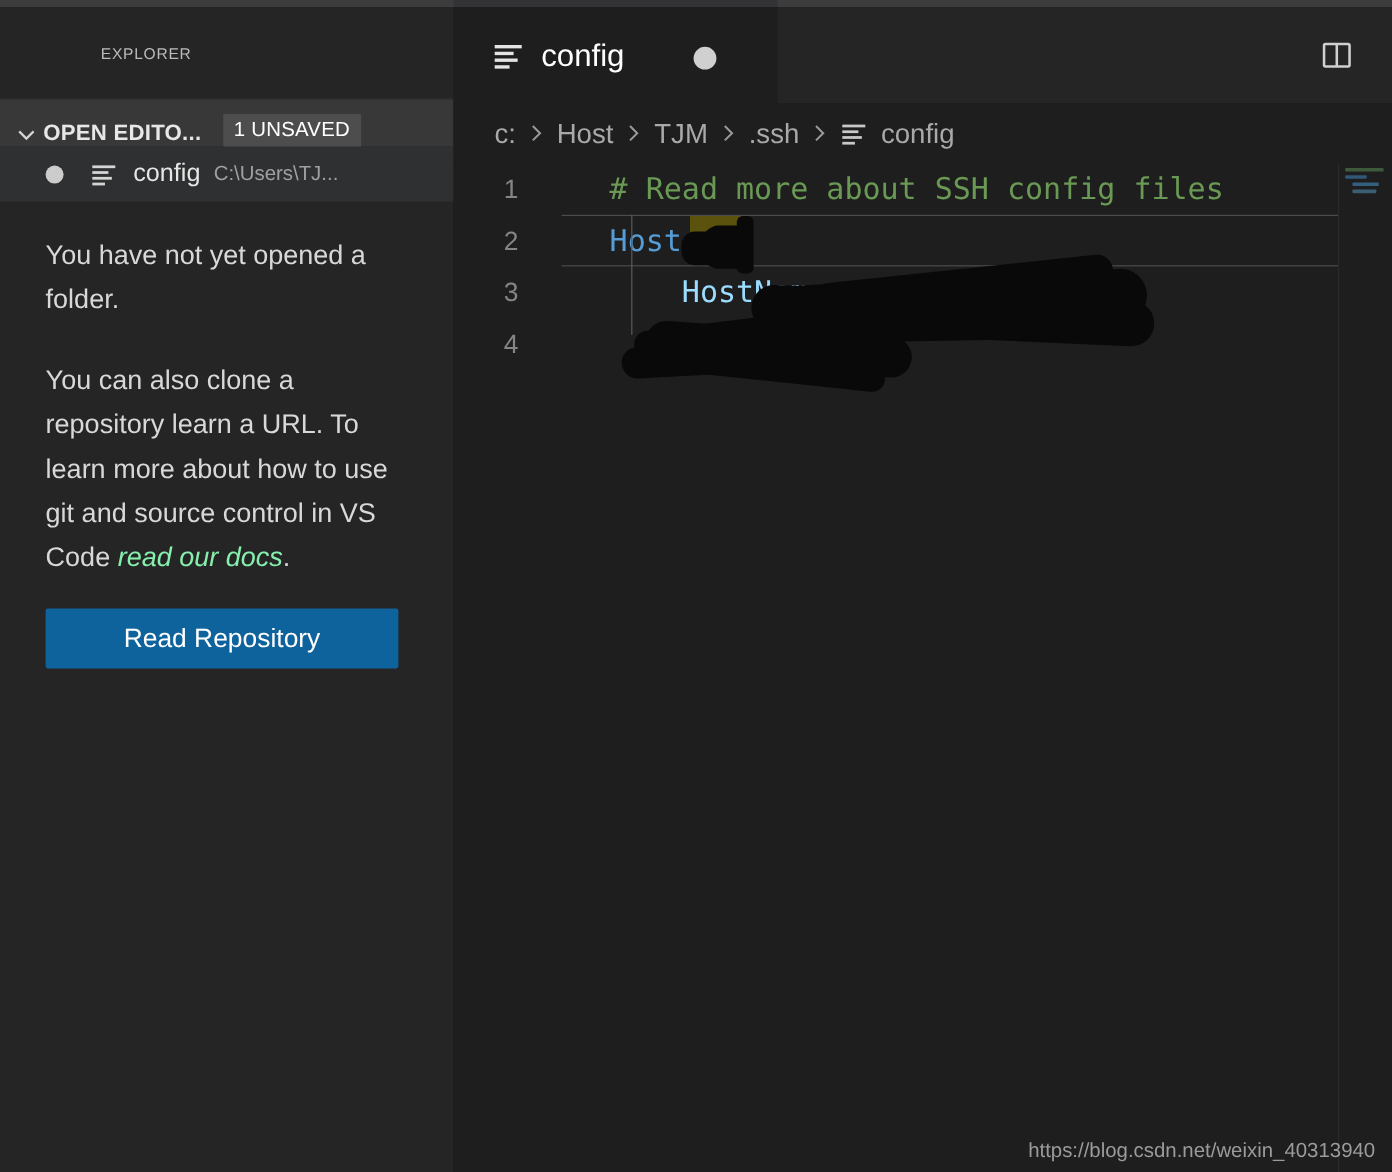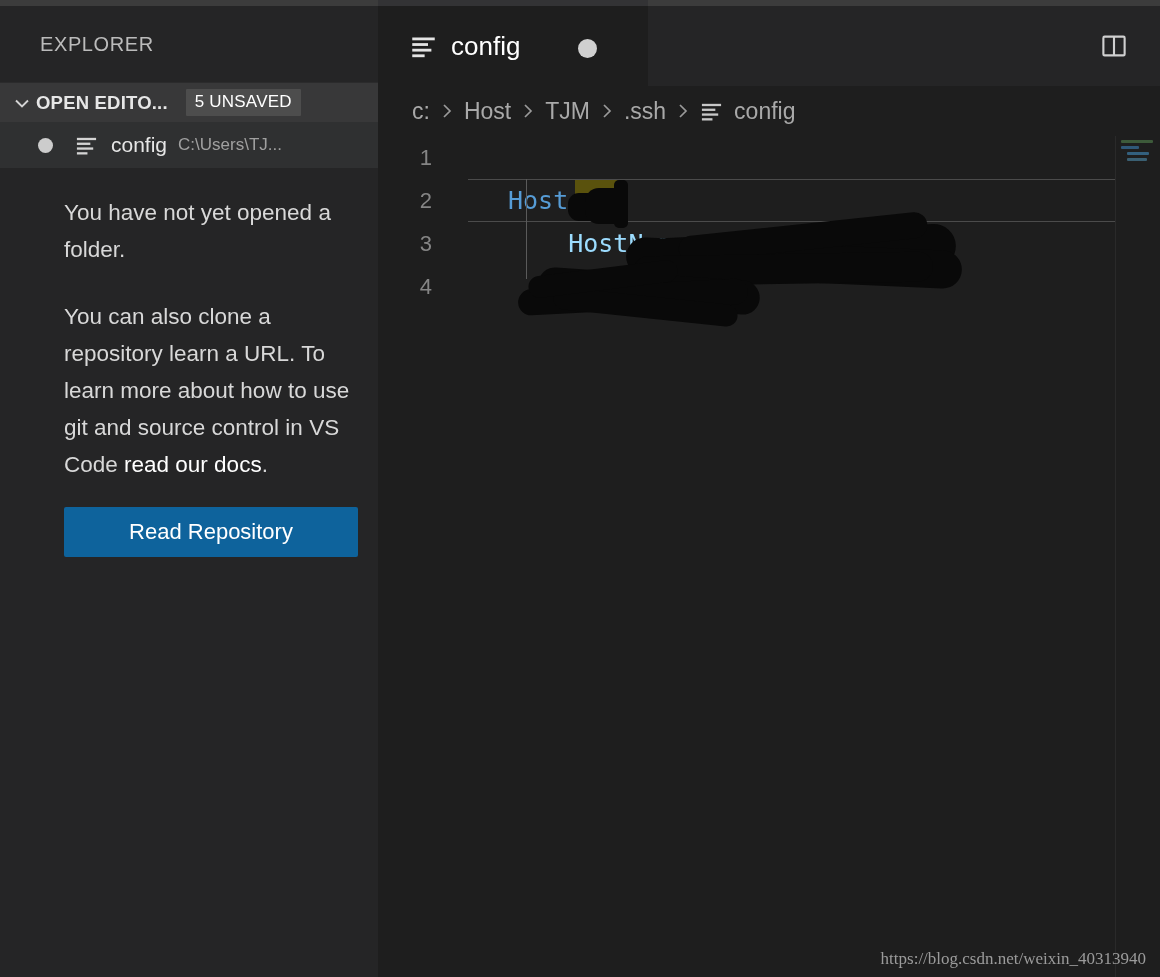--- a/index.html
+++ b/index.html
@@ -45,29 +45,30 @@
     width: 378px; height: 971px;
     background: #252526;
   }
   .sidebar-title {
     height: 76px;
     display: flex;
     align-items: center;
     padding-left: 40px;
     box-sizing: border-box;
     color: #bbbbbb;
-    font-size: 20px;
+    font-size: 13px;
     letter-spacing: 0.6px;
     background: #252526;
+    margin-left: 44px;
   }
 
   .section-header {
     height: 40px;
     display: flex;
-    align-items: center;
+    align-items: flex-end;
     background: #383839;
     color: #e7e7e7;
     font-size: 18.5px;
     font-weight: bold;
     letter-spacing: 0.2px;
     padding-left: 8px;
     box-sizing: border-box;
     border-top: 1px solid #2b2b2c;
   }
   .section-header .twisty {
@@ -117,31 +118,31 @@
   }
   .row-desc {
     margin-left: 11px;
     color: #a0a0a0;
     font-size: 17px;
   }
 
   .sidebar-body {
     padding: 26px 38px 0 38px;
     box-sizing: border-box;
-    margin-left: 26px;
   }
   .body-para {
     color: #d8d8d8;
     font-size: 22.5px;
     line-height: 37px;
     width: 300px;
   }
   .body-para .link {
-    color: #ffffff;
+    color: #86efac;
     cursor: pointer;
+    font-style: italic;
   }
   .btn {
     display: block;
     width: 294px;
     height: 50px;
     margin-top: 24px;
     background: #0e639c;
     color: #ffffff;
     font-size: 22px;
     border: none;
@@ -304,21 +305,21 @@
     position: absolute;
     height: 3px;
     border-radius: 1px;
   }
 
   .watermark {
     position: absolute;
     right: 14px; bottom: 8px;
     color: #9b9b9b;
     font-size: 17px;
-    font-family: Liberation Serif, serif;
+    font-family: Liberation Sans, sans-serif;
   }
 </style>
 </head>
 <body>
 
 <div id="app">
 
   <div class="titlebar">
     <div class="tb-seg-a"></div>
     <div class="tb-seg-b"></div>
@@ -328,21 +329,21 @@
 
     <div class="sidebar-title">EXPLORER</div>
 
     <div class="section-header">
       <span class="twisty">
         <svg width="20" height="20" viewBox="0 0 20 20" fill="none" stroke="#d4d4d4" stroke-width="1.9">
           <polyline points="4,7.5 10,13.5 16,7.5"></polyline>
         </svg>
       </span>
       <span>OPEN EDITO...</span>
-      <span class="badge">5 UNSAVED</span>
+      <span class="badge">1 UNSAVED</span>
     </div>
 
     <div class="open-editor-row">
       <span class="dirty-dot"></span>
       <span class="file-icon">
         <svg width="23" height="23" viewBox="0 0 24 24">
           <rect x="2" y="4" width="20" height="2.4" fill="#d4d4d4"></rect>
           <rect x="2" y="9" width="14" height="2.4" fill="#d4d4d4"></rect>
           <rect x="2" y="14" width="17" height="2.4" fill="#d4d4d4"></rect>
           <rect x="2" y="19" width="11" height="2.4" fill="#d4d4d4"></rect>
@@ -418,20 +419,21 @@
           </svg>
         </span>
         <span>config</span>
       </span>
     </div>
 
     <div class="code-wrap">
 
       <div class="code-line" style="top:0;">
         <span class="ln">1</span>
+        <span class="code-txt tok-comment"># Read more about SSH config files</span>
       </div>
 
       <div class="code-line">
         <div class="cur-line-hl"></div>
         <span class="ln">2</span>
         <span class="code-txt tok-key">Host </span>
         <span class="cursor"></span>
       </div>
 
       <div class="code-line">

